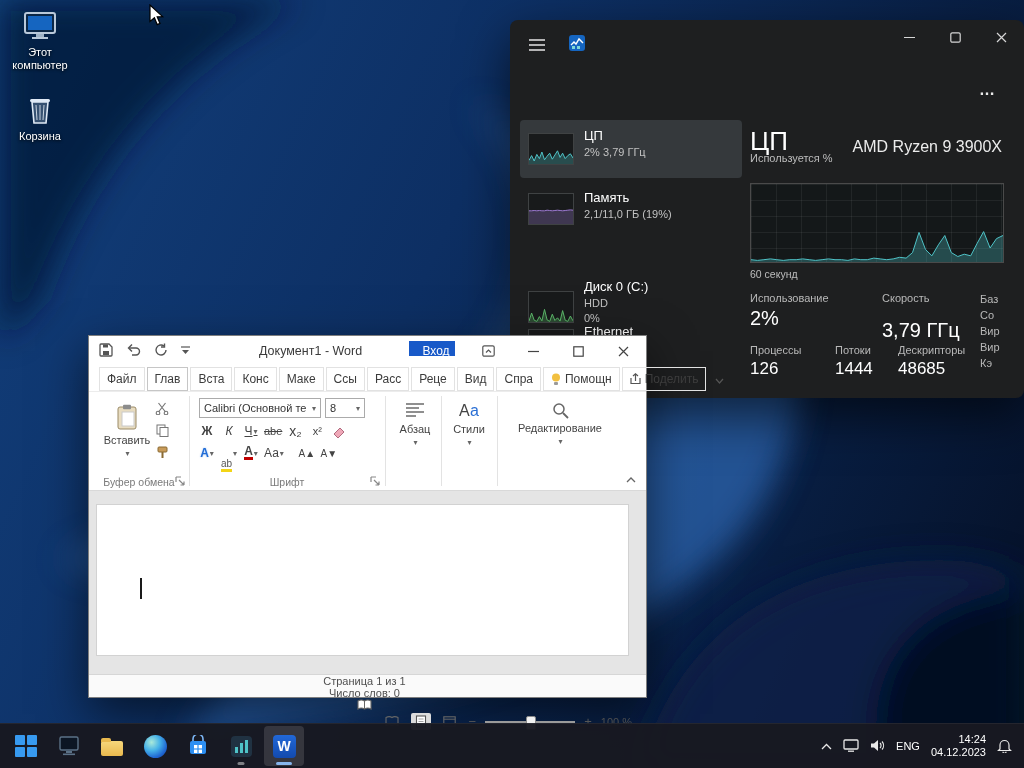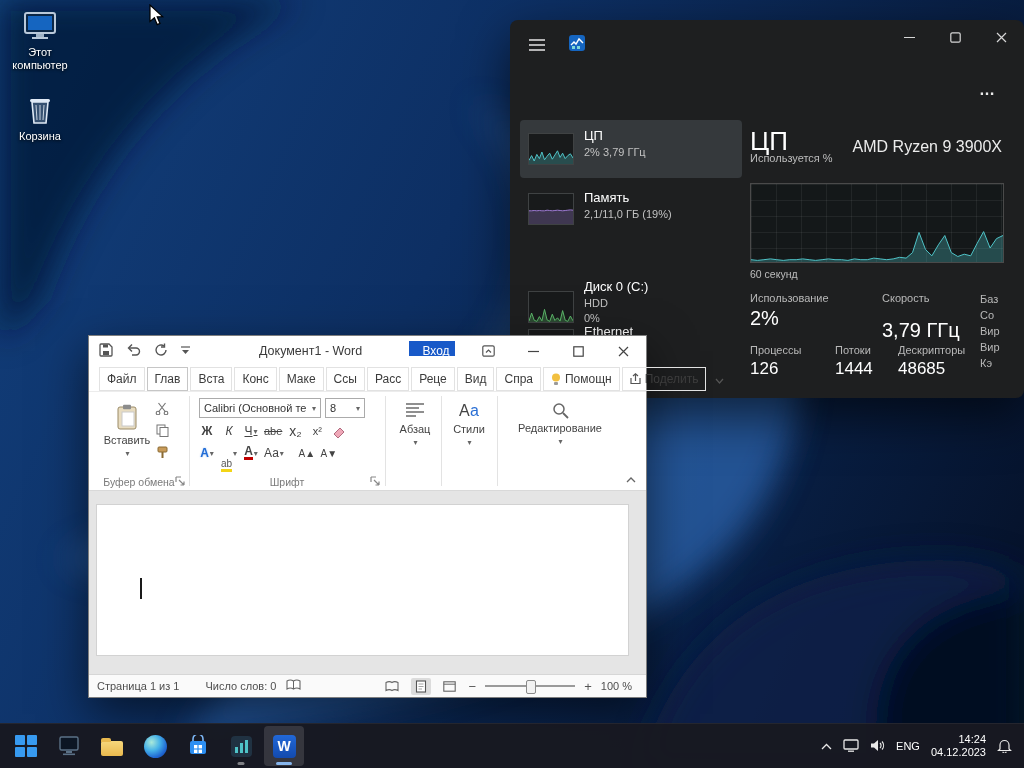--- a/index.html
+++ b/index.html
@@ -74,21 +74,21 @@
     display:flex;align-items:center;padding:0 4px;white-space:nowrap;overflow:hidden;}
   .combo .car{margin-left:auto;font-size:8px;color:#666;}
   .frow{position:absolute;display:flex;align-items:center;gap:2px;}
   .fbtn{min-width:18px;height:18px;display:inline-flex;align-items:center;justify-content:center;font-size:12px;
     color:#444;padding:0 1px;}
   .car8{font-size:8px;color:#666;margin-left:1px;}
   .w-doc{position:absolute;left:0;top:155px;right:0;bottom:23px;background:#e5e5e5;overflow:hidden;}
   .page{position:absolute;left:7px;top:13px;width:533px;height:152px;background:#fff;border:1px solid #d2d2d2;box-sizing:border-box;}
   .caret{position:absolute;left:43px;top:73px;width:1.5px;height:21px;background:#1a1a1a;}
   .w-status{position:absolute;left:0;bottom:0;right:0;height:23px;background:#fafafa;border-top:1px solid #d6d6d6;
-    display:flex;align-items:center;font-size:11px;color:#4f4f4f;box-sizing:border-box;padding:0 14px 0 8px;}
+    display:flex;align-items:center;font-size:11px;color:#4f4f4f;box-sizing:border-box;padding:0 14px 0 8px;flex-direction:column;}
   .w-status .gap{width:26px;}
   .w-status .right{margin-left:auto;display:flex;align-items:center;gap:9px;}
   .viewbtn{width:20px;height:17px;display:flex;align-items:center;justify-content:center;border-radius:2px;}
   .viewbtn.active{background:#dcdcdc;}
   .zslider{position:relative;width:90px;height:14px;}
   .zslider .track{position:absolute;left:0;right:0;top:6px;height:2px;background:#9a9a9a;}
   .zslider .notch{position:absolute;left:50%;top:3px;width:1px;height:8px;background:#9a9a9a;}
   .zslider .thumb{position:absolute;left:41px;top:1px;width:8px;height:12px;background:#f2f2f2;border:1px solid #8a8a8a;border-radius:2px;}
 
   

